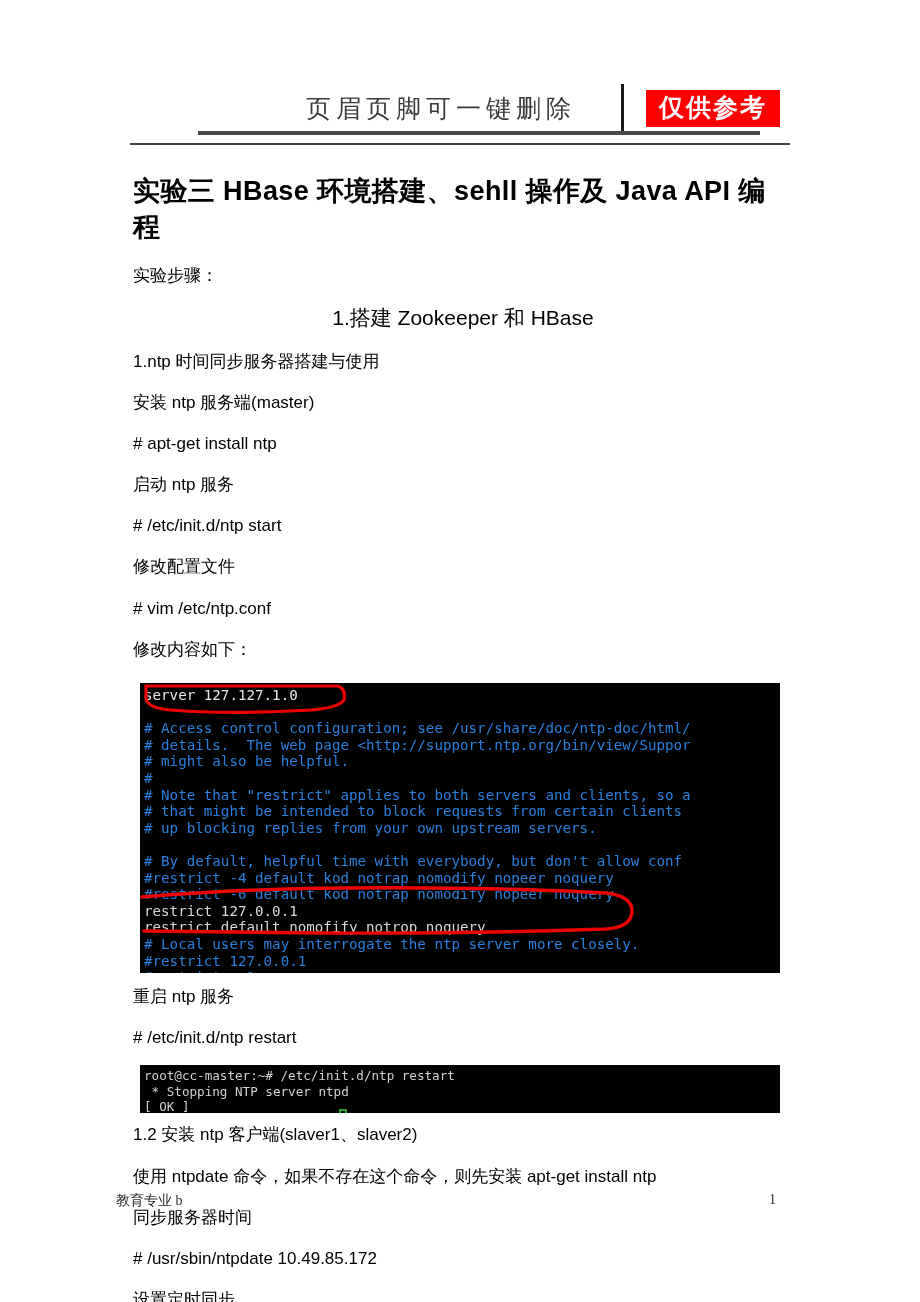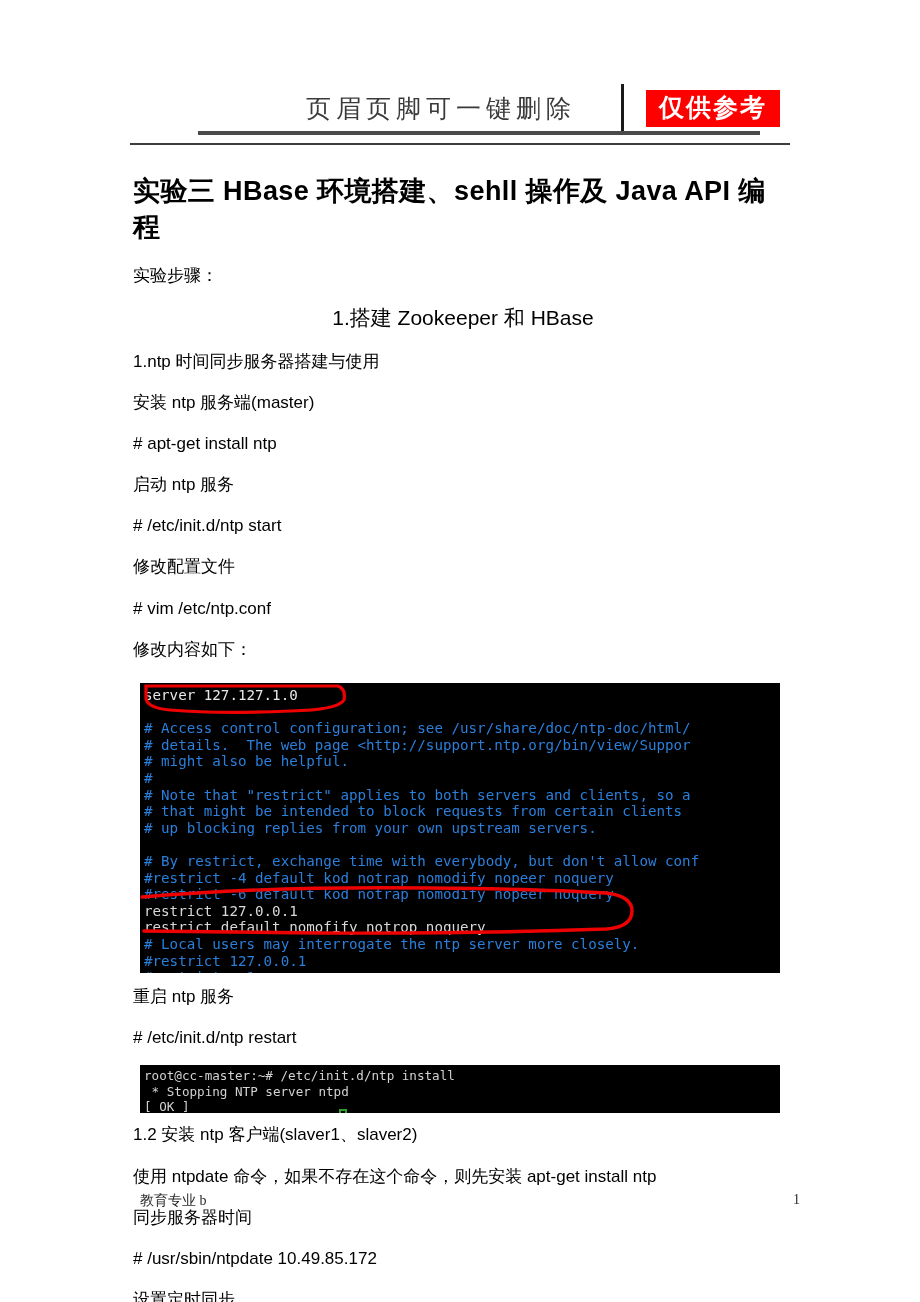--- a/index.html
+++ b/index.html
@@ -152,21 +152,21 @@
     top: 44px;
     width: 8px;
     height: 11px;
     border: 2px solid #2ca02c;
     box-sizing: border-box;
   }
 
   
   .page-footer {
     position: absolute;
-    left: 140px;
+    left: 116px;
     top: 1192px;
     width: 660px;
     display: flex;
     justify-content: space-between;
     align-items: flex-start;
     font-family: "Liberation Serif", serif;
     font-size: 14px;
     color: #2b2b2b;
   }
   .footer-page-num { font-size: 14px; }
@@ -206,41 +206,41 @@
         <div class="tline hl">server 127.127.1.0</div>
         <div class="tline"> </div>
         <div class="tline"># Access control configuration; see /usr/share/doc/ntp-doc/html/</div>
         <div class="tline"># details.  The web page &lt;http://support.ntp.org/bin/view/Suppor</div>
         <div class="tline"># might also be helpful.</div>
         <div class="tline">#</div>
         <div class="tline"># Note that "restrict" applies to both servers and clients, so a</div>
         <div class="tline"># that might be intended to block requests from certain clients</div>
         <div class="tline"># up blocking replies from your own upstream servers.</div>
         <div class="tline"> </div>
-        <div class="tline"># By restrict, exchange time with everybody, but don't allow conf</div>
+        <div class="tline"># By default, helpful time with everybody, but don't allow conf</div>
         <div class="tline">#restrict -4 default kod notrap nomodify nopeer noquery</div>
         <div class="tline">#restrict -6 default kod notrap nomodify nopeer noquery</div>
         <div class="tline plain">restrict 127.0.0.1</div>
         <div class="tline plain">restrict default nomofify notrop noquery</div>
         <div class="tline"># Local users may interrogate the ntp server more closely.</div>
         <div class="tline">#restrict 127.0.0.1</div>
         <div class="tline">#restrict ::1</div>
       </div>
     <svg class="ink" viewBox="0 0 640 290">
       <path d="M6 3 L198 3 Q206 6 204 17 Q198 27 150 28 Q80 31 30 27 Q8 25 6 16 Z" fill="none" stroke="#ee0000" stroke-width="3.2" stroke-linecap="round"></path>
       <path d="M2 214 Q130 203 290 205 Q400 206 466 210 Q492 213 492 228 Q492 244 466 246
                Q330 251 180 250 Q60 249 4 248" fill="none" stroke="#ee0000" stroke-width="3.4" stroke-linecap="round" stroke-linejoin="round"></path>
     </svg>
   </div>
 
   <p class="para">重启 ntp 服务</p>
   <p class="para"># /etc/init.d/ntp restart</p>
 
   <div class="terminal term-restart">
-    <div class="tline">root@cc-master:~# /etc/init.d/ntp install</div>
+    <div class="tline">root@cc-master:~# /etc/init.d/ntp restart</div>
     <div class="ok-row">
       <span class="tline"> * Stopping NTP server ntpd</span>
       <span class="tline">[ OK ]</span>
     </div>
     <div class="ok-row">
       <span class="tline"> * Starting NTP server ntpd</span>
       <span class="tline">[ OK ]</span>
     </div>
 
     <div class="cursor-block"></div>

